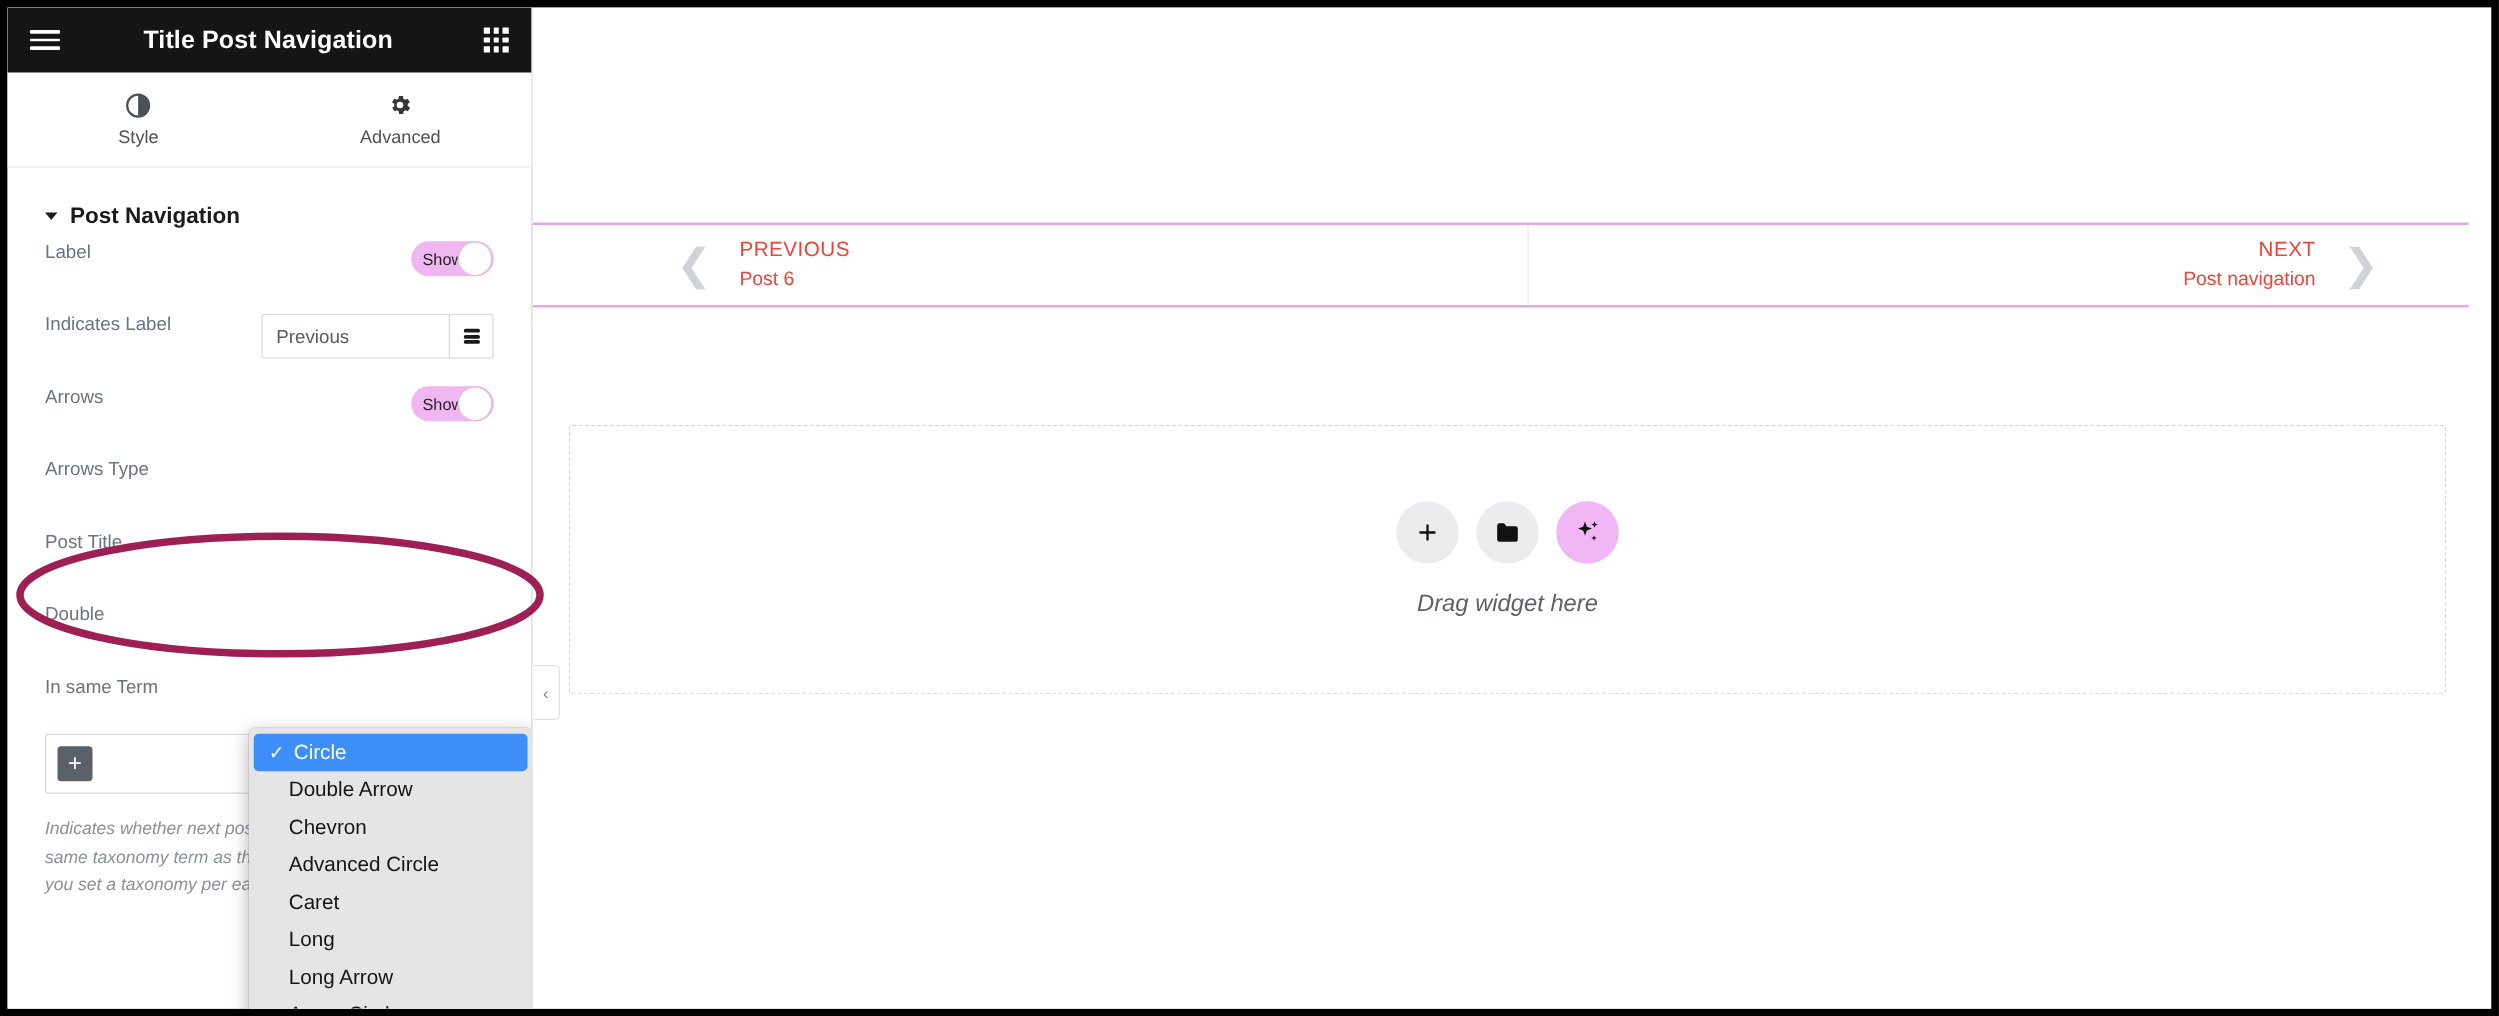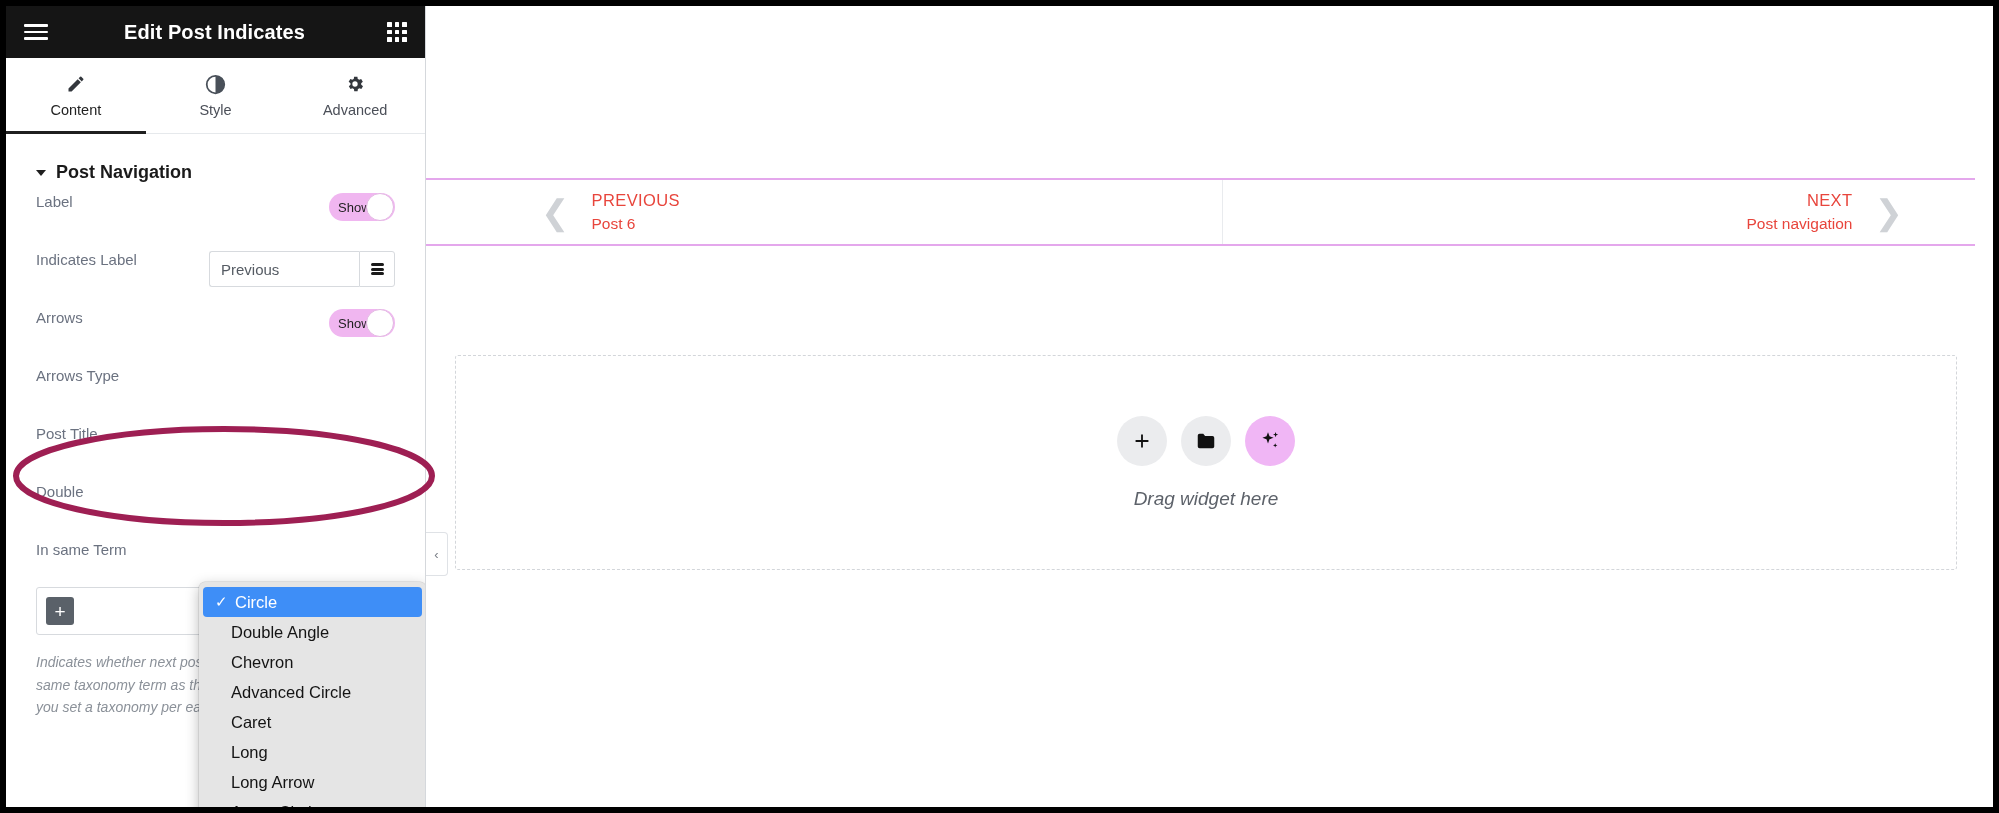--- a/index.html
+++ b/index.html
@@ -168,21 +168,21 @@
   .nav-half.next { justify-content: flex-end; padding-right: 72px; gap: 22px; }
   .nav-divider { width: 1px; background: #e9ebee; align-self: stretch; }
   .nav-chev { color: #cfd2d6; font-size: 34px; line-height: 1; font-weight: 300; }
   .nav-txt { line-height: 1.42; }
   .nav-kicker { color: #e8453c; font-size: 16.5px; letter-spacing: .4px; }
   .nav-sub { color: #e8453c; font-size: 15.5px; }
   .nav-half.next .nav-txt { text-align: right; }
 
   
   .dropzone {
-    position: absolute; left: 29px; right: 36px; top: 349px;
+    position: absolute; left: 29px; right: 36px; top: 334px;
     height: 215px;
     border: 1.5px dashed #d3d6da; border-radius: 3px;
     display: flex; flex-direction: column;
     align-items: center; justify-content: center; gap: 22px;
   }
   .dz-buttons { display: flex; gap: 14px; }
   .circ {
     width: 50px; height: 50px; border-radius: 50%;
     background: #ebecee; display: flex; align-items: center; justify-content: center;
     cursor: pointer; color: #111;
@@ -196,43 +196,35 @@
 <div id="app">
 
   <div id="sidebar">
 
     <div class="panel-header">
       <div class="hamburger">
         <i></i>
           <i></i>
           <i></i>
       </div>
-      <div class="panel-title">Edit Post Indicates</div>
+      <div class="panel-title">Title Post Navigation</div>
       <div class="grid-dots">
         <span></span>
           <span></span>
           <span></span>
         <span></span>
           <span></span>
           <span></span>
         <span></span>
           <span></span>
           <span></span>
       </div>
     </div>
 
     <div class="tabs">
-      <div class="tab active">
-        <span class="ticon">
-          <svg width="20" height="20" viewBox="0 0 24 24" fill="currentColor">
-            <path d="M3 17.25V21h3.75L17.81 9.94l-3.75-3.75L3 17.25zM20.71 7.04a1 1 0 0 0 0-1.41l-2.34-2.34a1 1 0 0 0-1.41 0l-1.83 1.83 3.75 3.75 1.83-1.83z"></path>
-          </svg>
-        </span>
-        <span class="tlabel">Content</span>
-      </div>
       <div class="tab">
         <span class="ticon">
           <svg width="21" height="21" viewBox="0 0 24 24">
             <circle cx="12" cy="12" r="10" fill="none" stroke="#495059" stroke-width="2"></circle>
             <path d="M12 2a10 10 0 0 1 0 20z" fill="#495059"></path>
           </svg>
         </span>
         <span class="tlabel">Style</span>
       </div>
       <div class="tab">
@@ -314,21 +306,21 @@
 
       <div class="help-text">Indicates whether next post must be within the same taxonomy term as the current post, this lets you set a taxonomy per each post type</div>
 
       <div id="select-menu">
         <div class="opt selected">
           <span class="chk">✓</span>
           <span>Circle</span>
         </div>
         <div class="opt">
           <span class="chk">✓</span>
-          <span>Double Angle</span>
+          <span>Double Arrow</span>
         </div>
         <div class="opt">
           <span class="chk">✓</span>
           <span>Chevron</span>
         </div>
         <div class="opt">
           <span class="chk">✓</span>
           <span>Advanced Circle</span>
         </div>
         <div class="opt">

